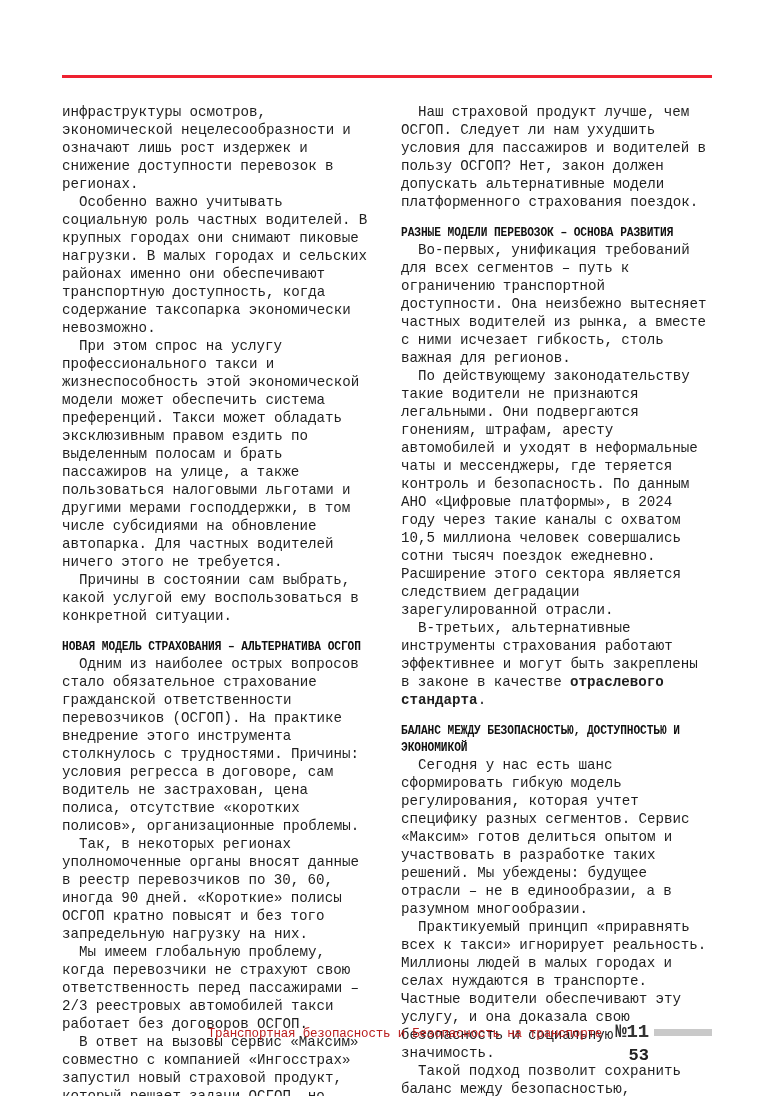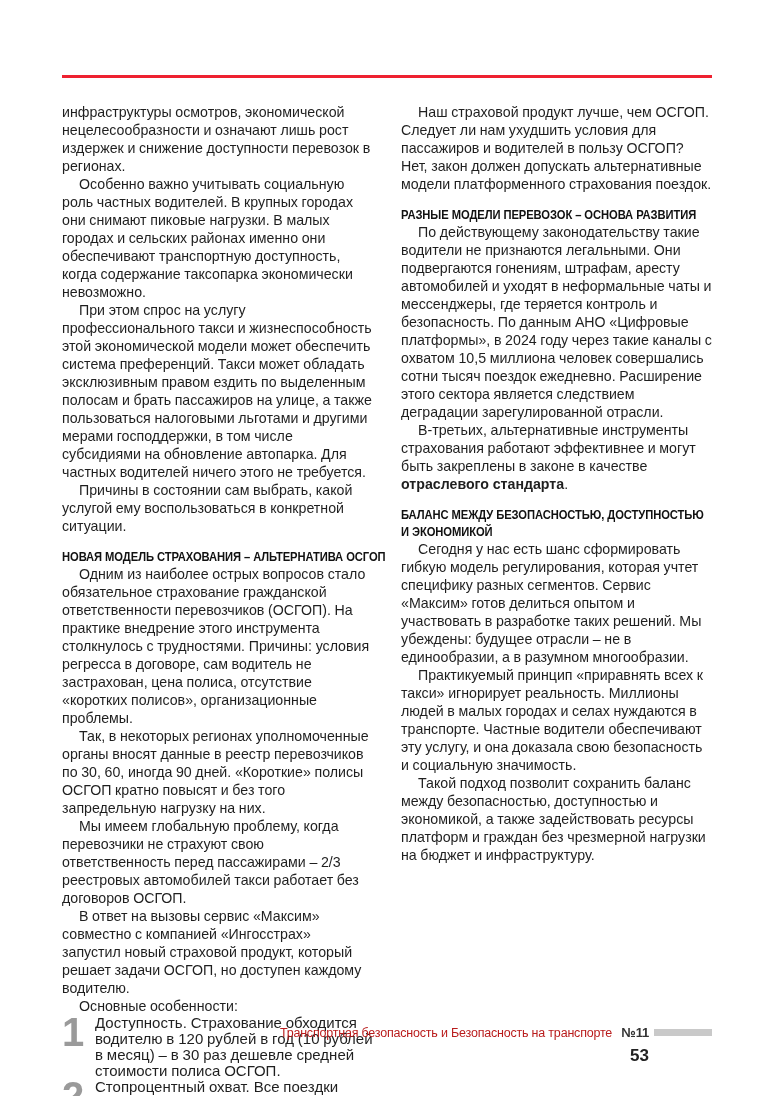--- a/index.html
+++ b/index.html
@@ -1,20 +1,20 @@
 <!DOCTYPE html>
 <html lang="ru"><head>
 <meta charset="utf-8">
 <style>
   html,body{margin:0;padding:0;background:#ffffff;}
   .page{
     position:relative;
     width:712px;height:1096px;
     background:#ffffff;
-    font-family:Liberation Sans, sans-serif;
+    font-family:Liberation Mono, monospace;
     color:#1f1f1f;
     overflow:hidden;
   }
   .top-rule{
     position:absolute;left:62px;top:75px;width:651px;height:3px;
     background:#ee2130;
   }
   .columns{
     position:absolute;left:62px;top:103px;width:651px;
     display:flex;gap:28px;
@@ -57,21 +57,21 @@
     hyphens:auto;-webkit-hyphens:auto;
   }
   .last-para{position:relative;}
   .footer-line{
     position:absolute;top:1025px;left:0;right:63px;
     text-align:right;
     font-size:12.5px;line-height:15px;
     letter-spacing:-0.2px;
   }
   .footer-journal{color:#b91c1c;}
-  .footer-issue{color:#333333;font-weight:bold;margin-left:6px;font-size:13px;}
+  .footer-issue{color:#333333;font-weight:bold;margin-left:6px;font-size:19px;}
   .footer-bar{
     position:absolute;top:1029px;right:0;
     width:58px;height:7px;background:#c9c9c9;
   }
   .page-number{
     position:absolute;top:1046px;right:63px;
     font-size:17px;font-weight:bold;color:#222222;
   }
 </style>
 </head>
@@ -108,20 +108,21 @@
         </div>
 
       </div>
     </div>
 
     <div class="col">
       <p class="para">Наш страховой продукт лучше, чем ОСГОП. Следует ли нам ухудшить условия для пассажиров и водителей в пользу ОСГОП? Нет, закон должен допускать альтернативные модели платформенного страхования поездок.</p>
 
       <h2 class="heading oneline">РАЗНЫЕ МОДЕЛИ ПЕРЕВОЗОК – ОСНОВА РАЗВИТИЯ</h2>
 
+      <p class="para">Во-первых, унификация требований для всех сегментов – путь к ограничению транспортной доступности. Она неизбежно вытесняет частных водителей из рынка, а вместе с ними исчезает гибкость, столь важная для регионов.</p>
       <p class="para">По действующему законодательству такие водители не признаются легальными. Они подвергаются гонениям, штрафам, аресту автомобилей и уходят в неформальные чаты и мессенджеры, где теряется контроль и безопасность. По данным АНО «Цифровые платформы», в 2024 году через такие каналы с охватом 10,5 миллиона человек совершались сотни тысяч поездок ежедневно. Расширение этого сектора является следствием деградации зарегулированной отрасли.</p>
 
       <p class="para"><span>В-третьих, альтернативные инструменты страхования работают эффективнее и могут быть закреплены в законе в качестве </span><strong>отраслевого стандарта</strong><span>.</span></p>
 
       <h2 class="heading">БАЛАНС МЕЖДУ БЕЗОПАСНОСТЬЮ, ДОСТУПНОСТЬЮ И ЭКОНОМИКОЙ</h2>
 
       <p class="para">Сегодня у нас есть шанс сформировать гибкую модель регулирования, которая учтет специфику разных сегментов. Сервис «Максим» готов делиться опытом и участвовать в разработке таких решений. Мы убеждены: будущее отрасли – не в единообразии, а в разумном многообразии.</p>
       <p class="para">Практикуемый принцип «приравнять всех к такси» игнорирует реальность. Миллионы людей в малых городах и селах нуждаются в транспорте. Частные водители обеспечивают эту услугу, и она доказала свою безопасность и социальную значимость.</p>
       <p class="para last-para"><span>Такой подход позволит сохранить баланс между безопасностью, доступностью и экономикой, а также задействовать ресурсы платформ и граждан без чрезмерной нагрузки на бюджет и инфраструктуру.</span></p>
     </div>

